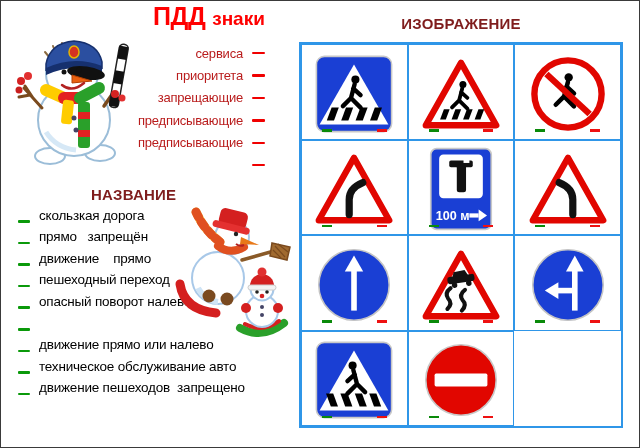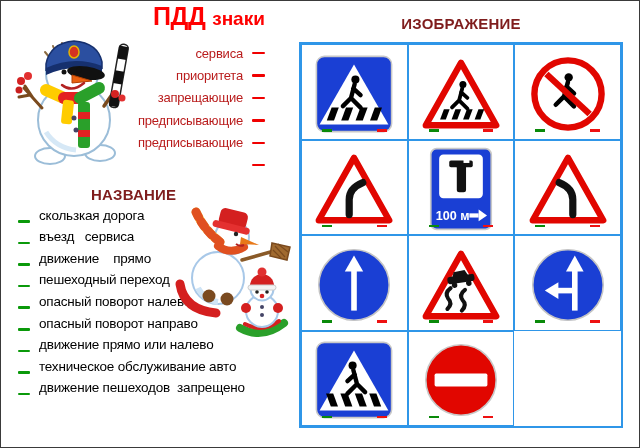--- a/index.html
+++ b/index.html
@@ -285,37 +285,36 @@
 
 <div id="names-header" class="sec-header">НАЗВАНИЕ</div>
 
 <div class="names-list">
   <div class="nm-row">
       <span class="nm-dash"></span>
       <span class="nm-label">скользкая дорога</span>
     </div>
   <div class="nm-row">
       <span class="nm-dash"></span>
-      <span class="nm-label">въезд   сервиса</span>
+      <span class="nm-label">прямо   запрещён</span>
     </div>
   <div class="nm-row">
       <span class="nm-dash"></span>
       <span class="nm-label">движение    прямо</span>
     </div>
   <div class="nm-row">
       <span class="nm-dash"></span>
       <span class="nm-label">пешеходный переход</span>
     </div>
   <div class="nm-row">
       <span class="nm-dash"></span>
       <span class="nm-label">опасный поворот налево</span>
     </div>
   <div class="nm-row">
       <span class="nm-dash"></span>
-      <span class="nm-label">опасный поворот направо</span>
     </div>
   <div class="nm-row">
       <span class="nm-dash"></span>
       <span class="nm-label">движение прямо или налево</span>
     </div>
   <div class="nm-row">
       <span class="nm-dash"></span>
       <span class="nm-label">техническое обслуживание авто</span>
     </div>
   <div class="nm-row">

